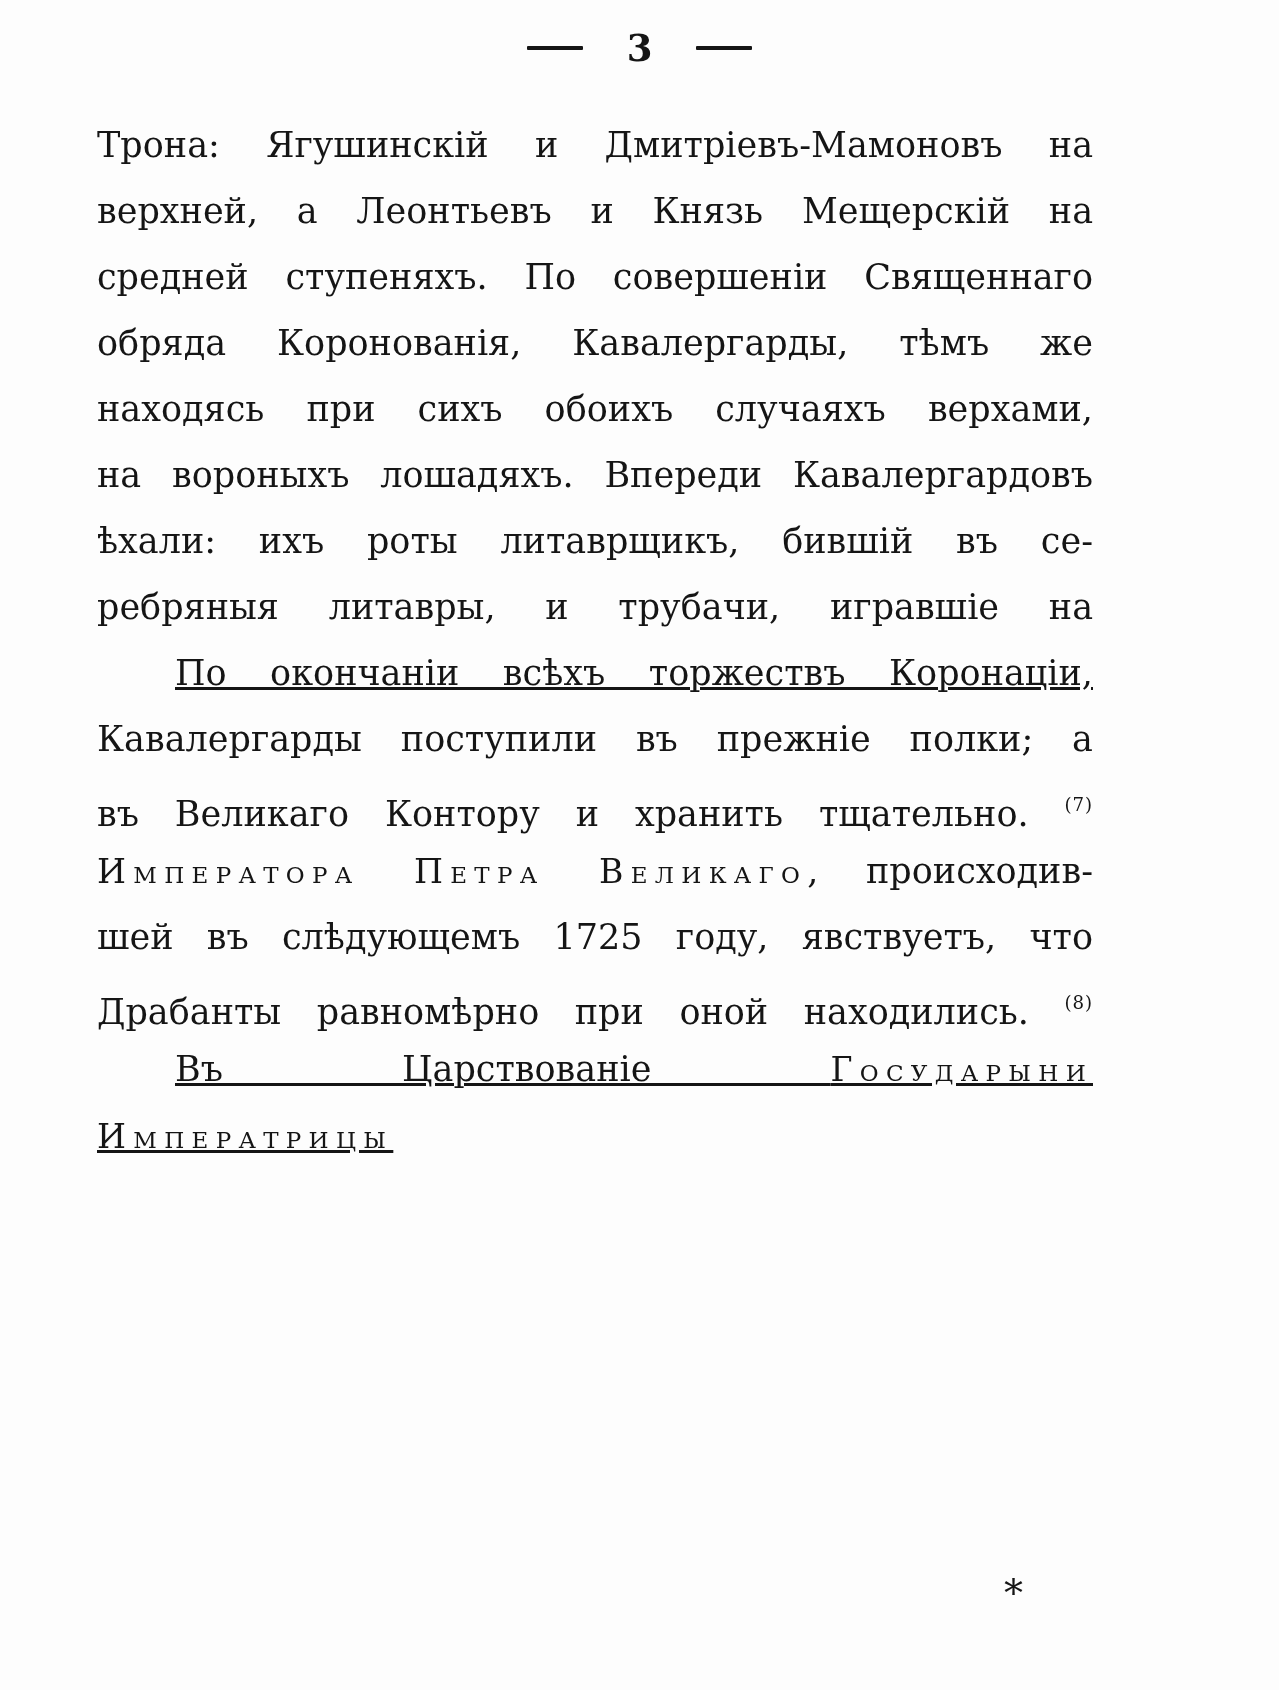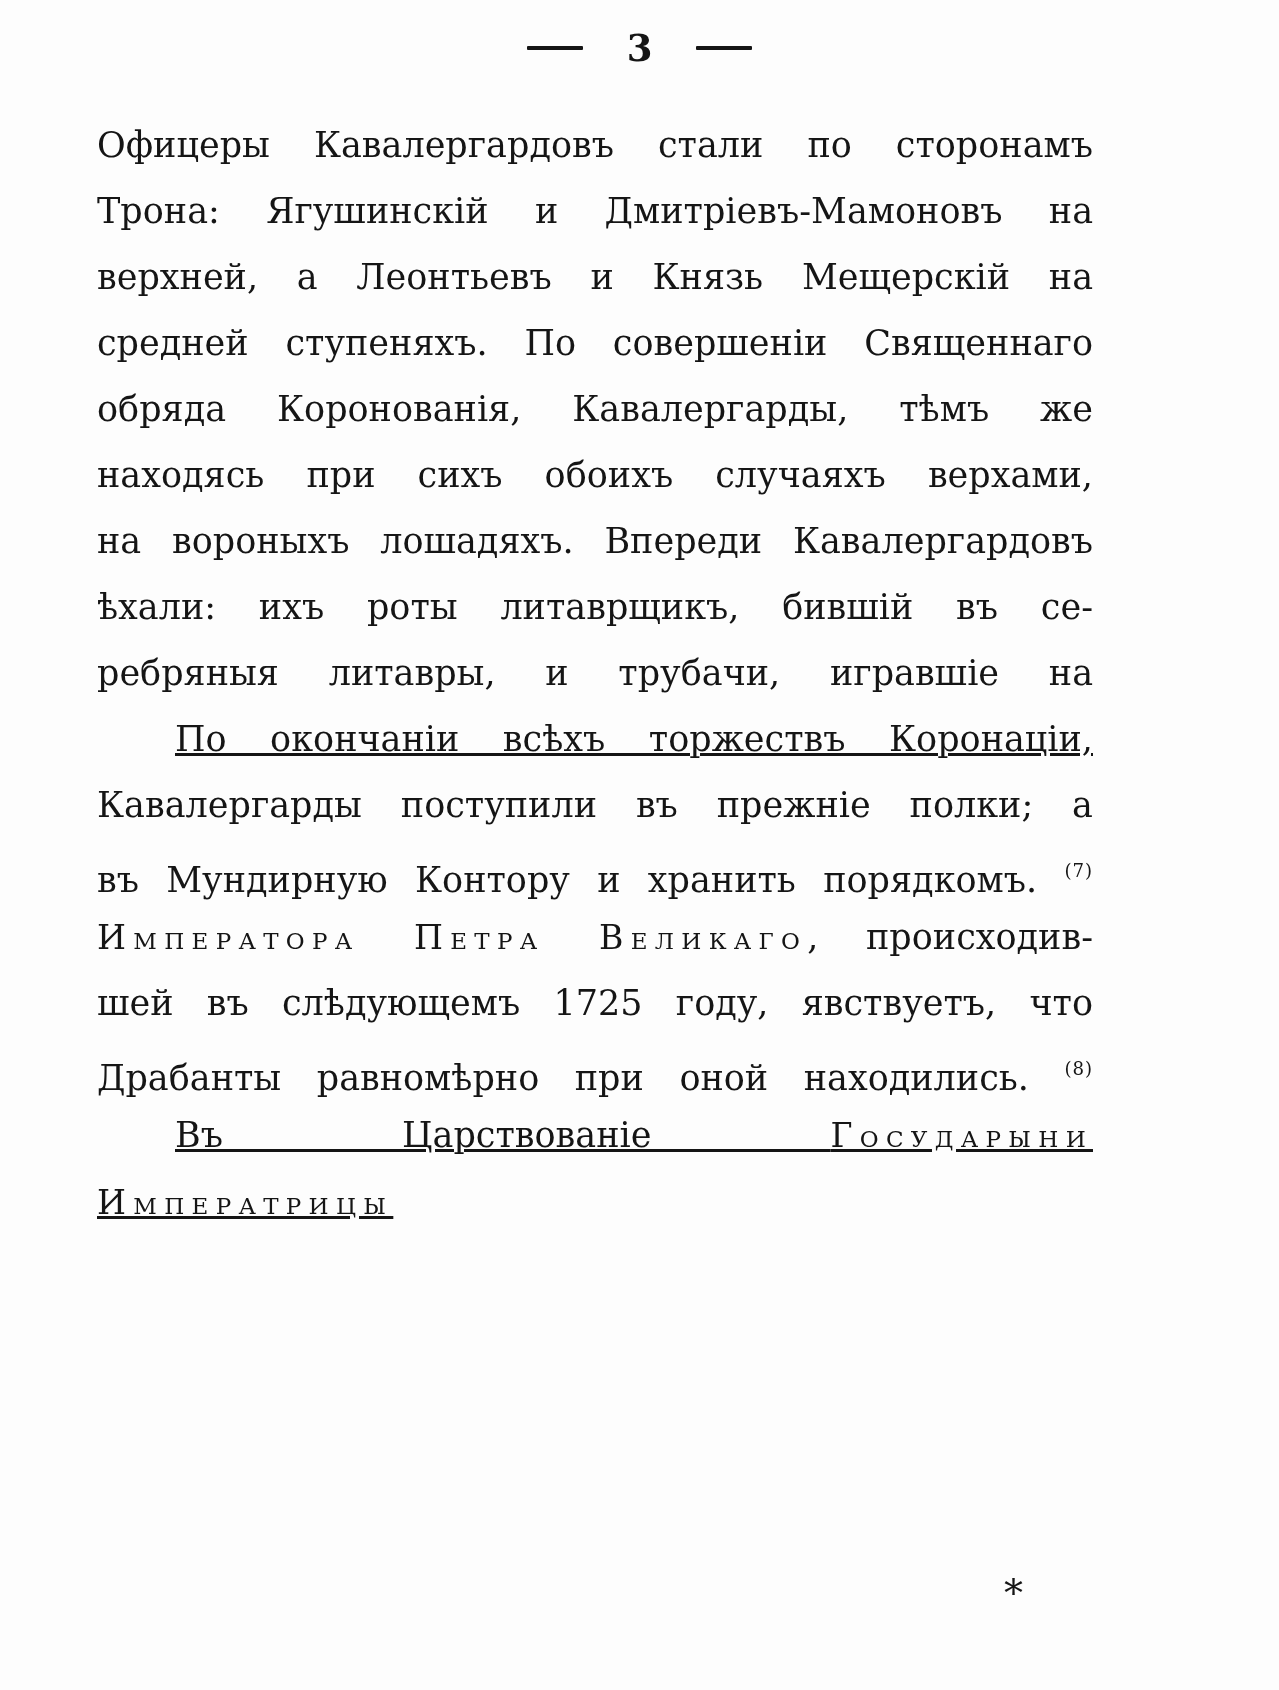--- a/index.html
+++ b/index.html
@@ -80,32 +80,31 @@
 
 <div class="page">
 
   <header class="pagehead">
     <span class="rule"></span>
     <span class="pagenum">3</span>
     <span class="rule"></span>
   </header>
 
   <main class="body" id="body-text">
-      <div class="line"><span>Офицеры Кавалергардовъ стали по сторонамъ</span></div>
       <div class="line"><span>Трона: Ягушинскій и Дмитріевъ-Мамоновъ на</span></div>
       <div class="line"><span>верхней, а Леонтьевъ и Князь Мещерскій на</span></div>
       <div class="line"><span>средней ступеняхъ. По совершеніи Священнаго</span></div>
       <div class="line"><span>обряда Коронованія, Кавалергарды, тѣмъ же</span></div>
       <div class="line"><span>находясь при сихъ обоихъ случаяхъ верхами,</span></div>
       <div class="line"><span>на вороныхъ лошадяхъ. Впереди Кавалергардовъ</span></div>
       <div class="line"><span>ѣхали: ихъ роты литаврщикъ, бившій въ се-</span></div>
       <div class="line"><span>ребряныя литавры, и трубачи, игравшіе на</span></div>
       <div class="line indent"><span>По окончаніи всѣхъ торжествъ Коронаціи,</span></div>
       <div class="line"><span>Кавалергарды поступили въ прежніе полки; а</span></div>
-      <div class="line"><span>въ Мундирную Контору и хранить порядкомъ. </span><span class="seg-sup">(7)</span></div>
+      <div class="line"><span>въ Великаго Контору и хранить тщательно. </span><span class="seg-sup">(7)</span></div>
       <div class="line"><span class="seg-sc">Императора Петра Великаго</span><span>, происходив-</span></div>
       <div class="line"><span>шей въ слѣдующемъ 1725 году, явствуетъ, что</span></div>
       <div class="line"><span>Драбанты равномѣрно при оной находились. </span><span class="seg-sup">(8)</span></div>
       <div class="line indent"><span>Въ Царствованіе </span><span class="seg-sc">Государыни Императрицы</span></div>
     </main>
 
   <div class="footmark">*</div>
 
 </div>
 

